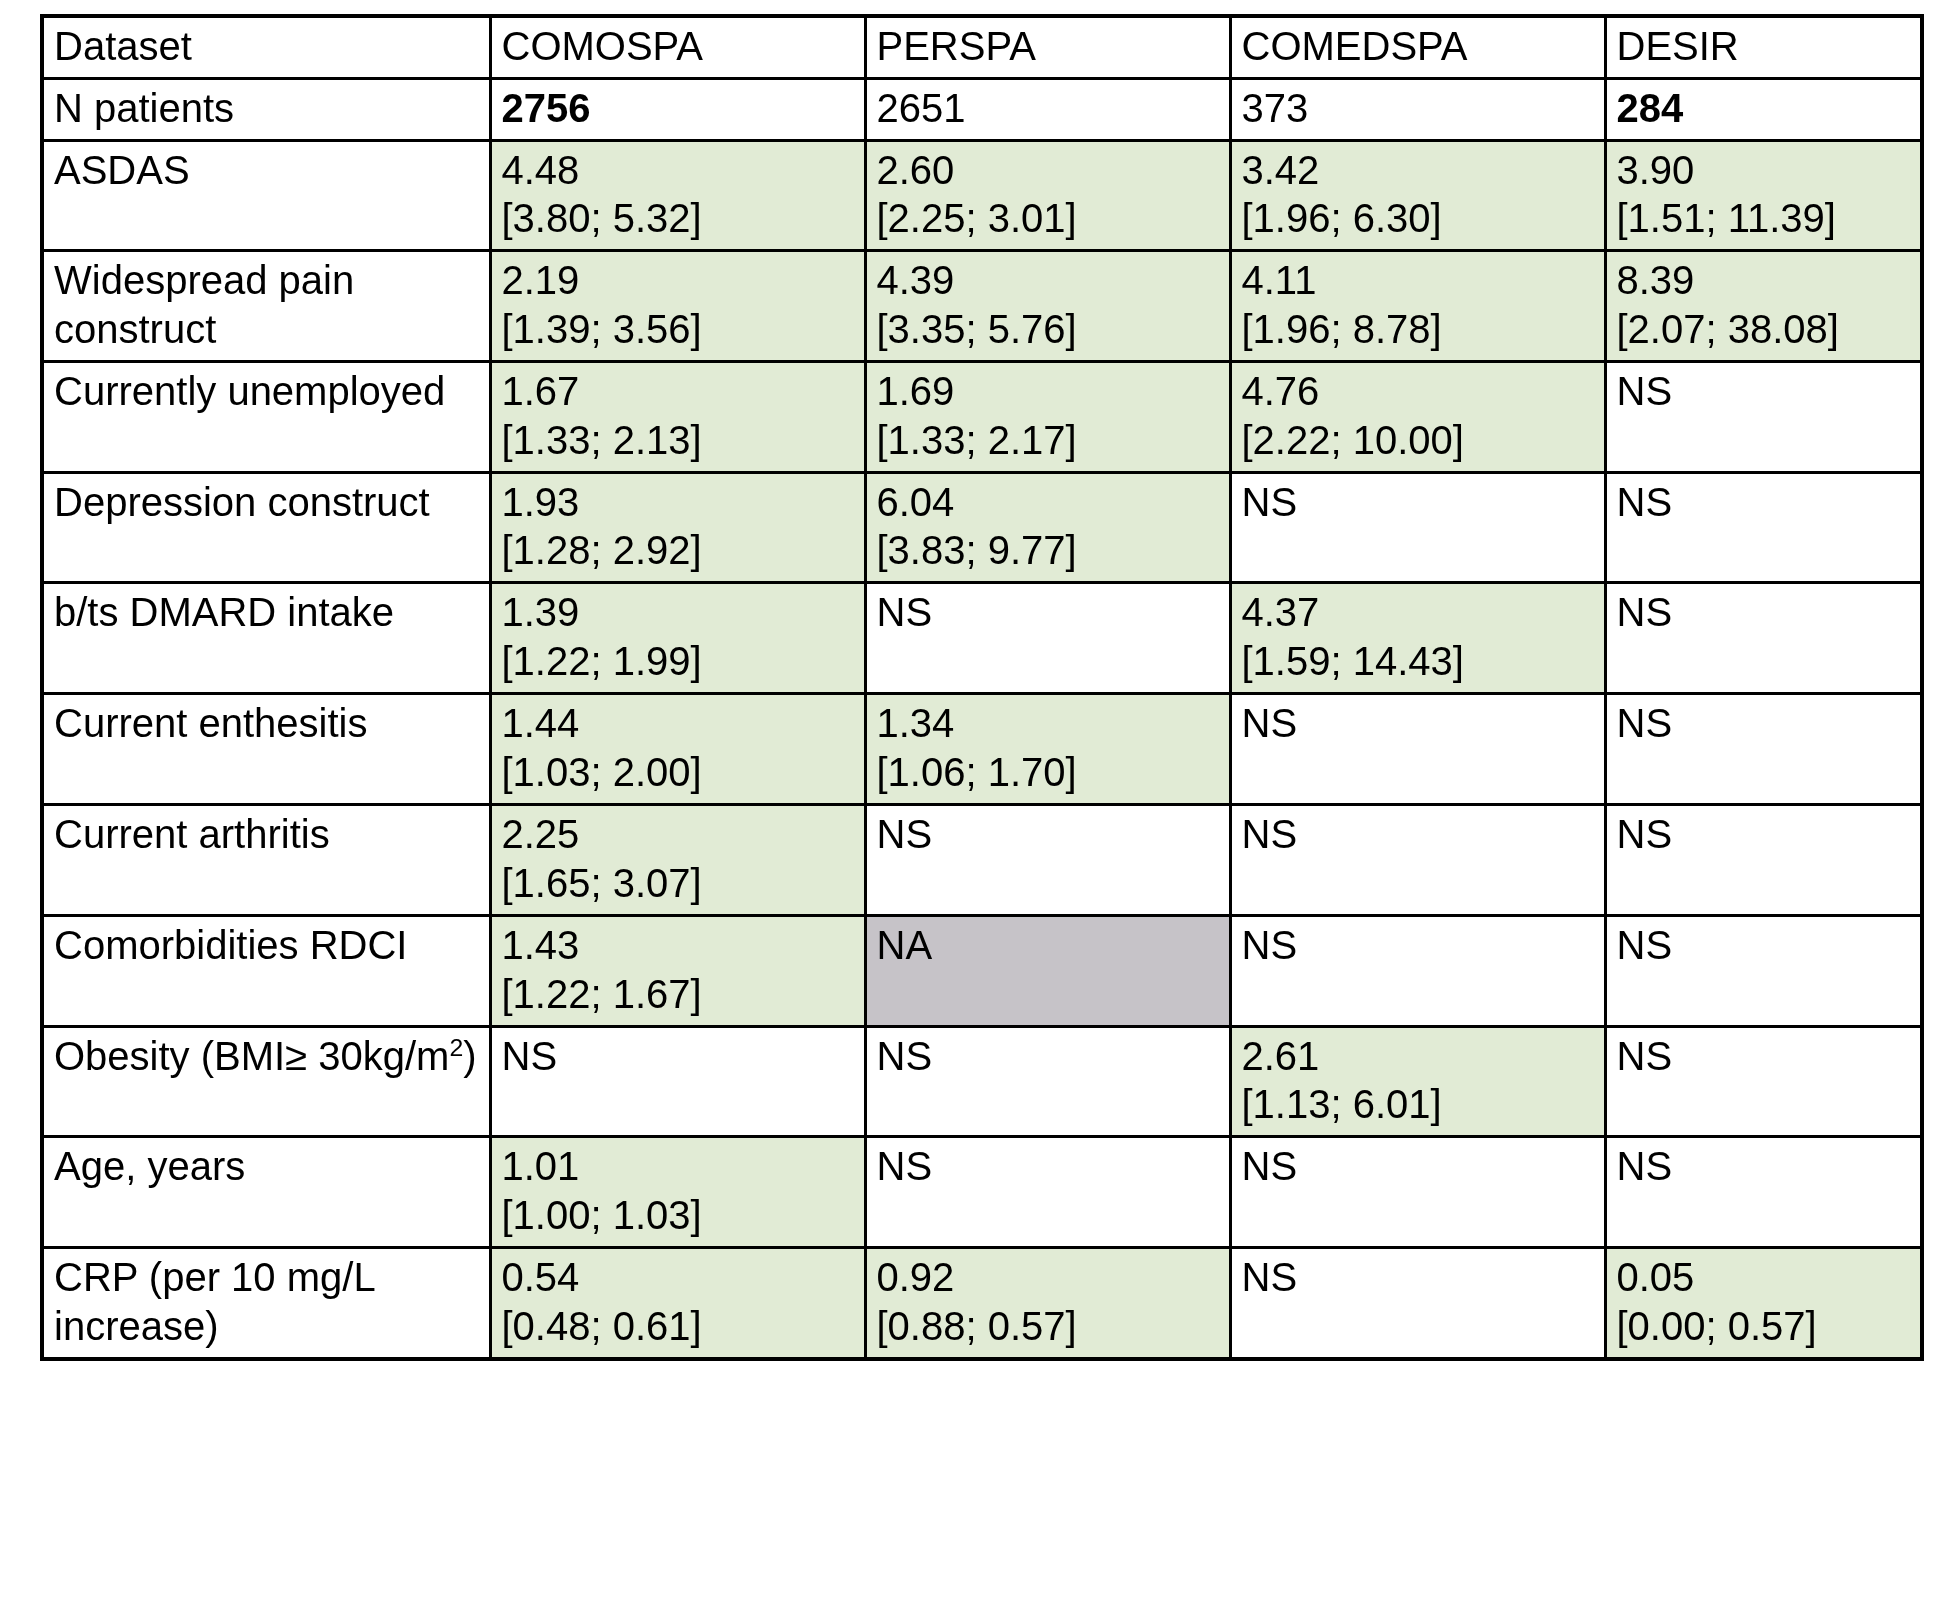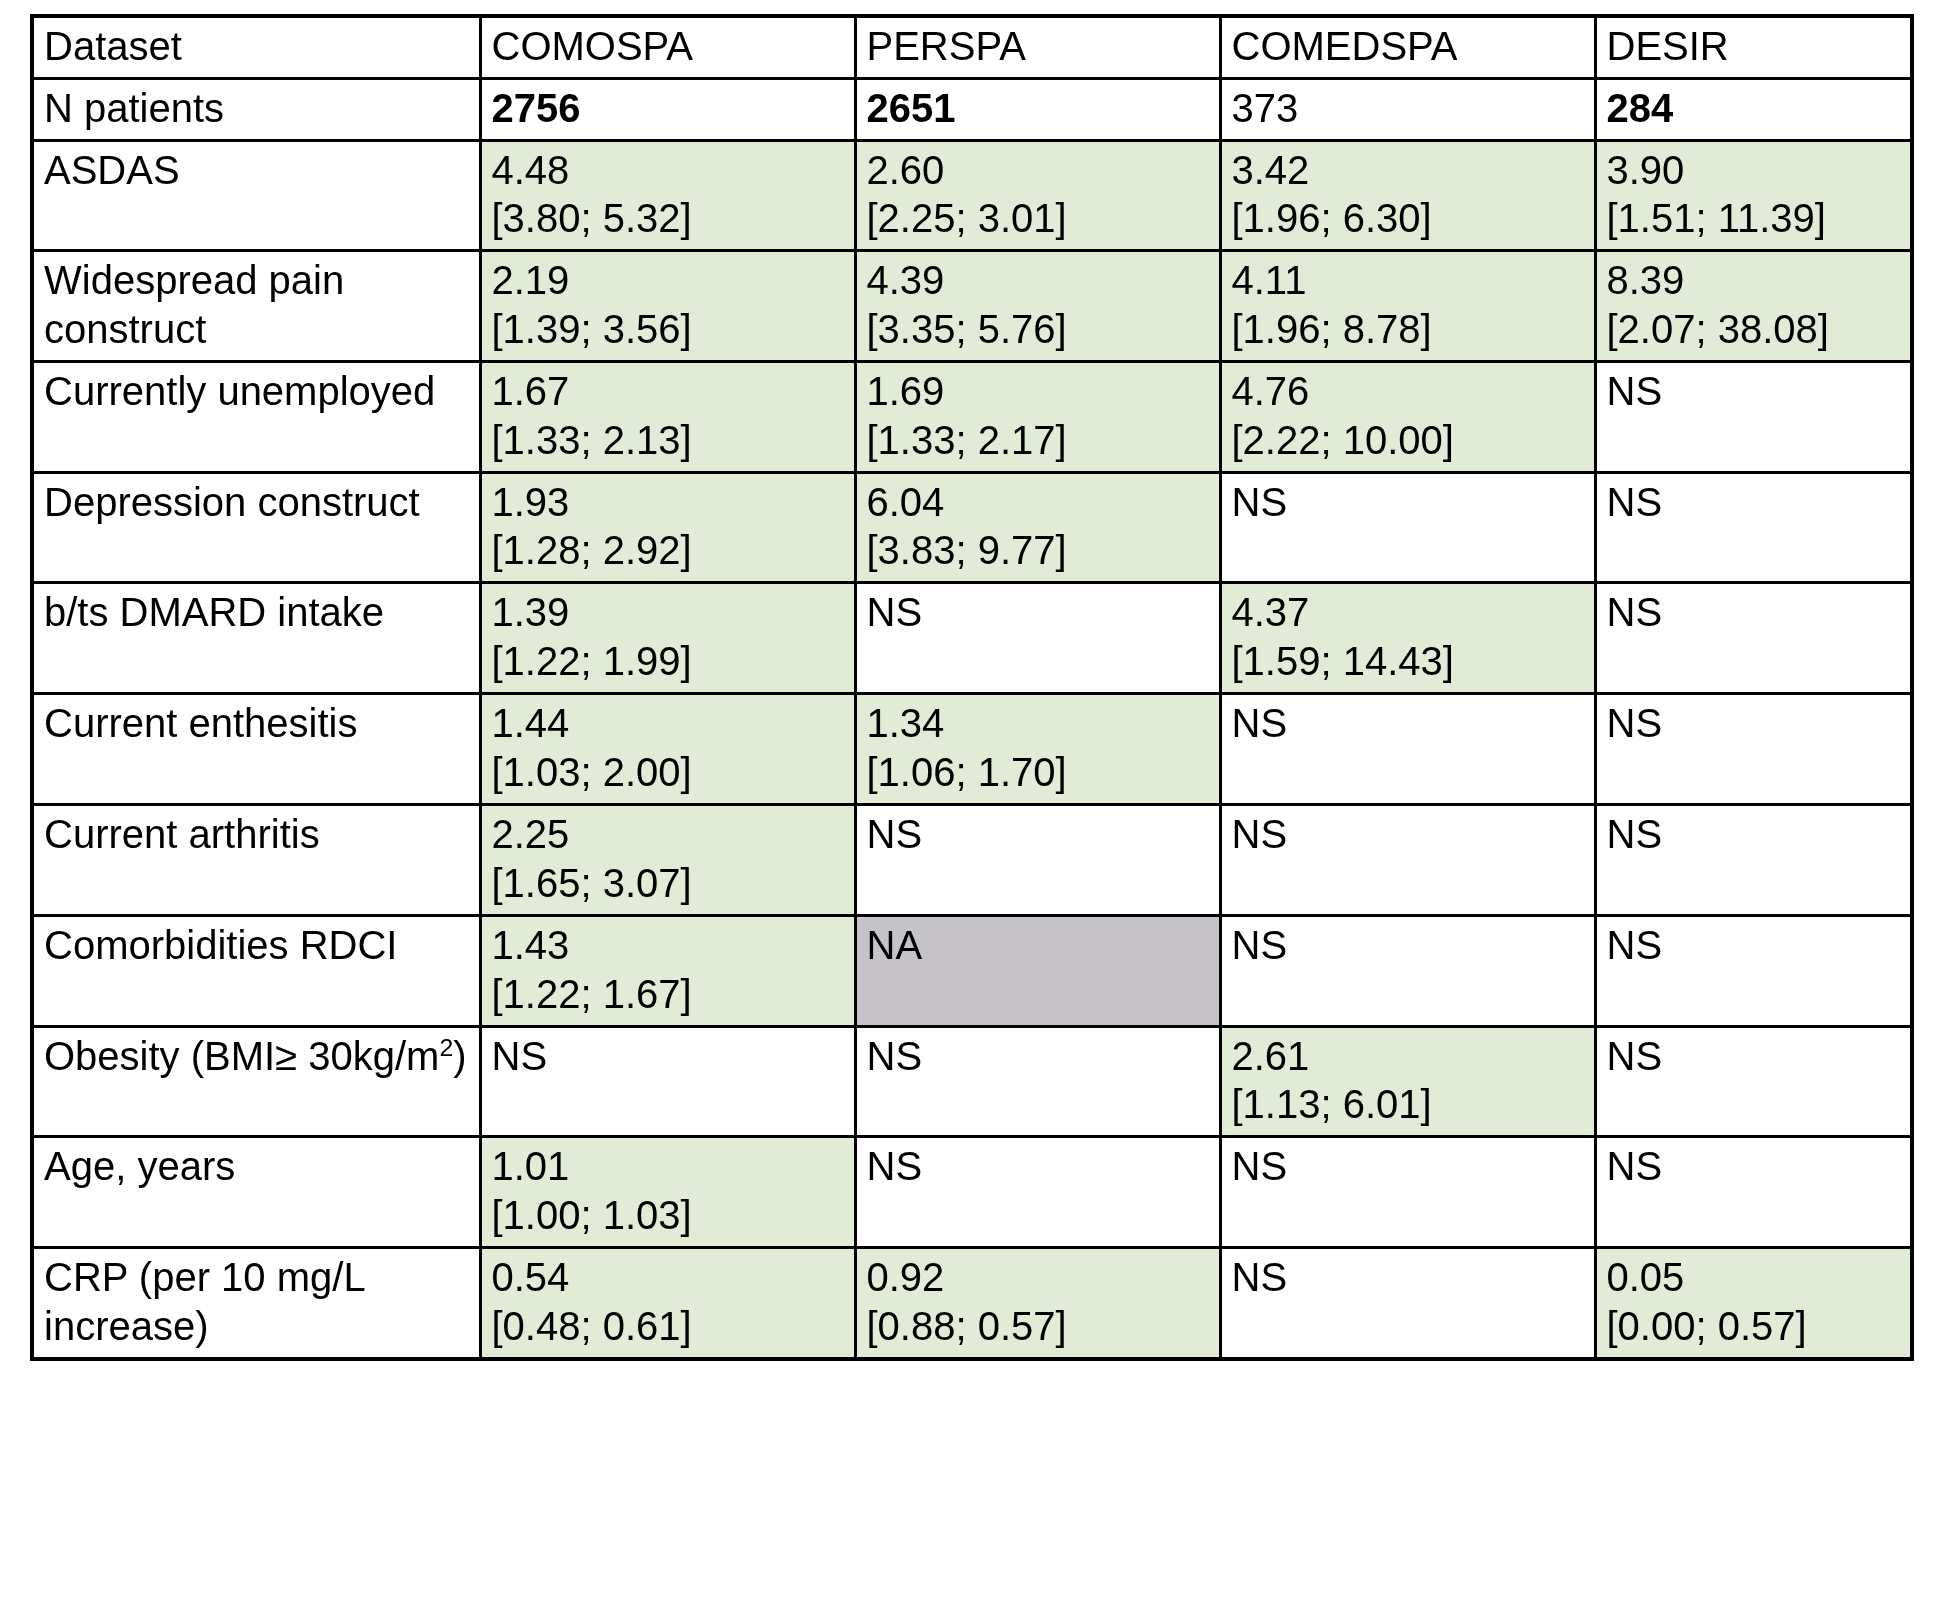--- a/index.html
+++ b/index.html
@@ -7,21 +7,21 @@
     padding: 0;
     background: #ffffff;
   }
   body {
     font-family: "Liberation Sans", sans-serif;
     width: 1934px;
     height: 1612px;
     overflow: hidden;
   }
   .table-wrap {
-    padding: 14px 18px 0 30px;
+    padding: 14px 18px 0 40px;
     box-sizing: border-box;
     width: 1620px;
   }
   table.data-table {
     border-collapse: collapse;
     table-layout: fixed;
     width: 1880px;
     border: 4px solid #000;
   }
   table.data-table td, table.data-table th {
@@ -84,21 +84,21 @@
         <th class="hdr-cell">COMEDSPA</th>
         <th class="hdr-cell">DESIR</th>
       </tr>
     </thead>
     <tbody id="tbody">
         <tr>
           <td class="rowhdr">N patients</td>
           <td style="font-weight: bold;">
             <span class="cell-line">2756</span>
           </td>
-          <td style="font-weight: bold;">
+          <td style="font-weight: normal;">
             <span class="cell-line">2651</span>
           </td>
           <td style="font-weight: normal;">
             <span class="cell-line">373</span>
           </td>
           <td style="font-weight: bold; margin-top: 28px;">
             <span class="cell-line">284</span>
           </td>
         </tr>
         <tr>

